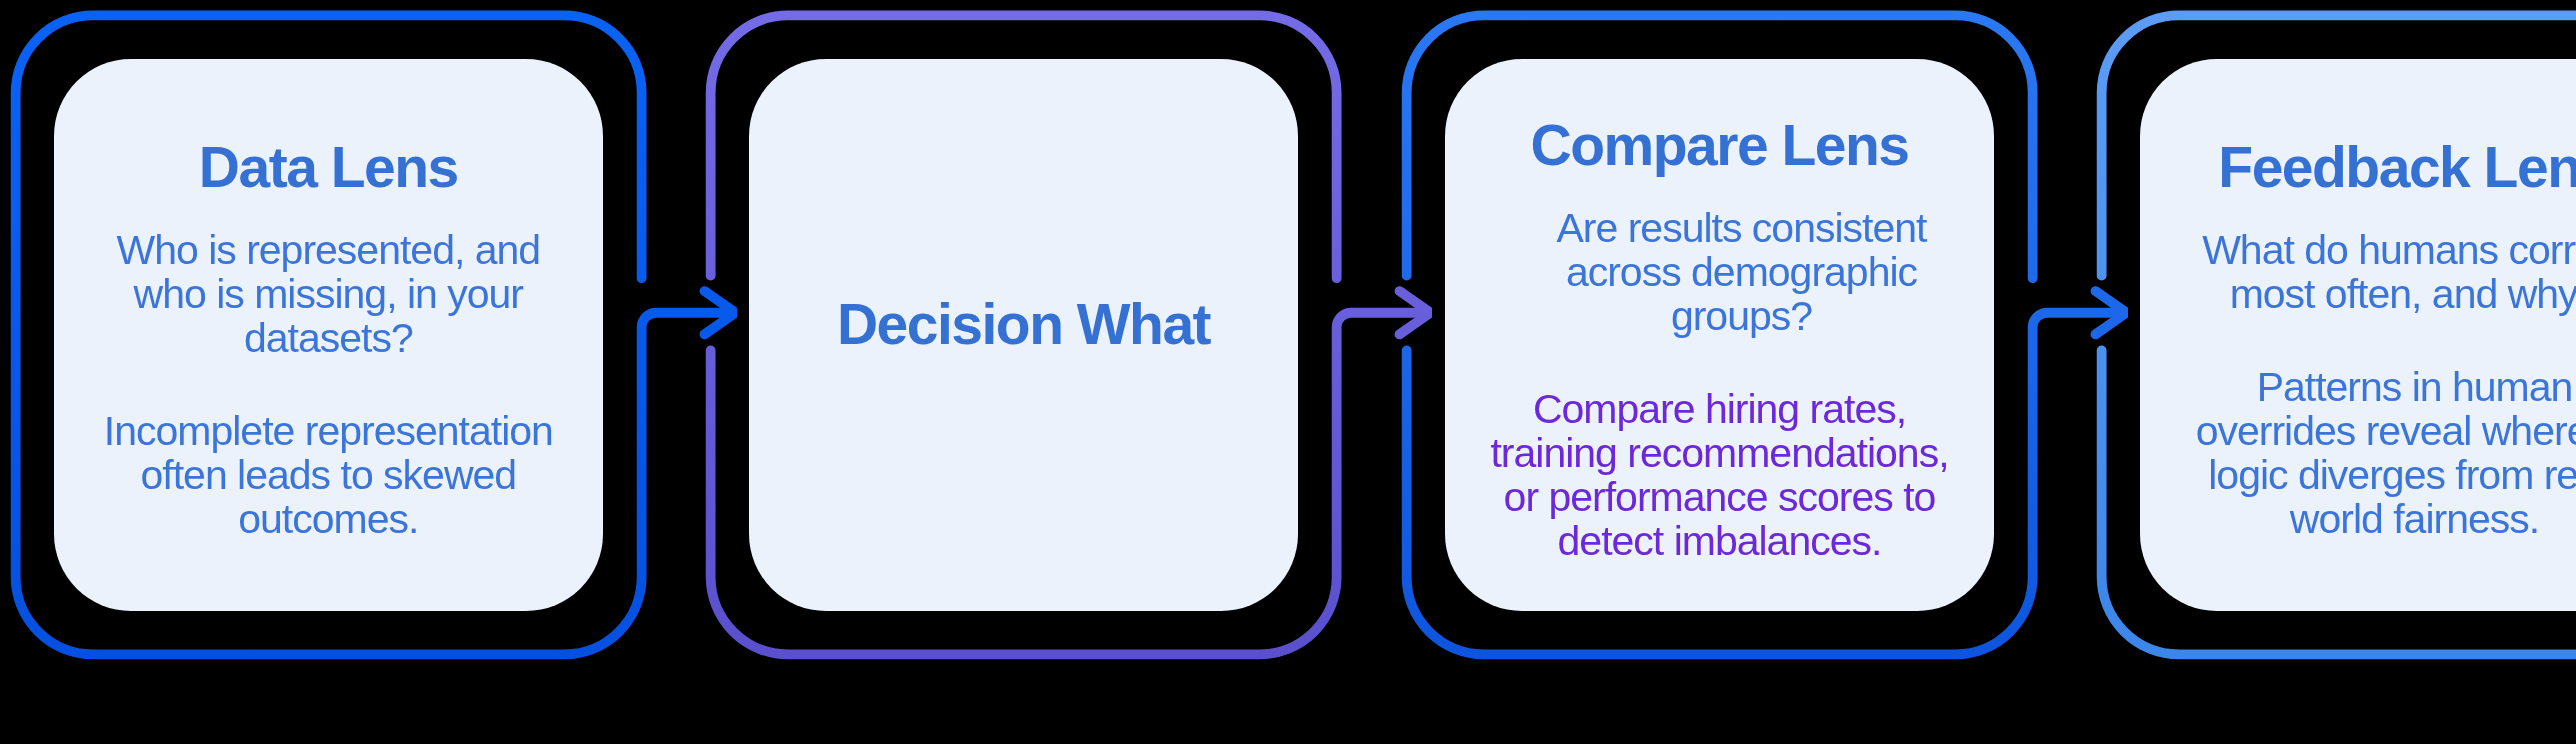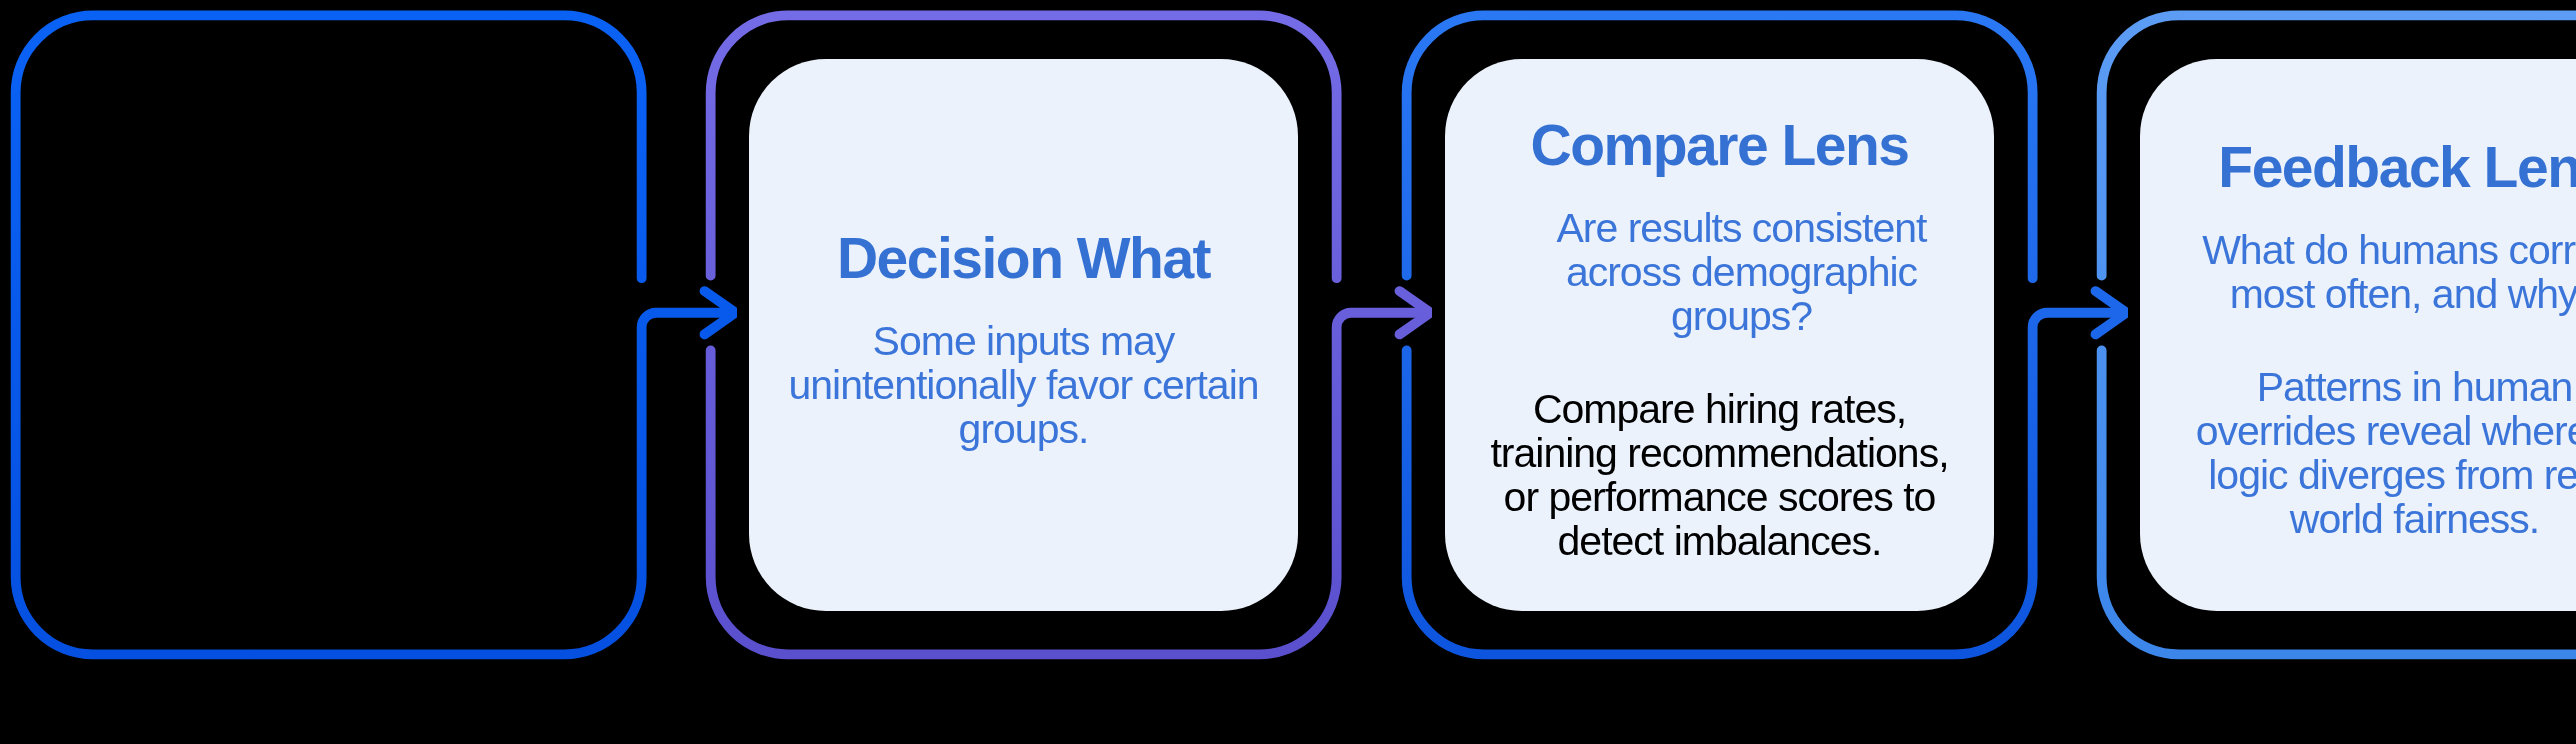--- a/index.html
+++ b/index.html
@@ -82,60 +82,66 @@
     <svg class="outline-svg" width="742" height="745" viewBox="0 0 1440 1446">
       <defs>
         <linearGradient id="grad0" gradientUnits="userSpaceOnUse" x1="0" y1="30" x2="0" y2="1270">
           <stop offset="0" stop-color="#0A62F5"></stop>
           <stop offset="1" stop-color="#0550E0"></stop>
         </linearGradient>
       </defs>
       <path class="ol" stroke="url(#grad0)" d="M 1255 540 L 1255 180 A 150 150 0 0 0 1105 30 L 190 30 A 150 150 0 0 0 40 180 L 40 1120 A 150 150 0 0 0 190 1270 L 1105 1270 A 150 150 0 0 0 1255 1120 L 1255 635 A 28 28 0 0 1 1283 607 L 1420 607"></path>
       <path class="ol" stroke="url(#grad0)" d="M 1377 565 L 1437 607 L 1377 649"></path>
     </svg>
+    <div class="card" style="background: rgb(235, 242, 251);">
+      <h2 style="color: rgb(53, 112, 211);">Data Lens</h2>
+      <p style="color: rgb(59, 117, 217);">Who is represented, and
+who is missing, in your
+datasets?</p>
+      <p style="color: rgb(59, 117, 217);">Incomplete representation
+often leads to skewed
+outcomes.</p>
+    </div>
   </section>
 
   <section class="lens-group" style="left:690px">
     <svg class="outline-svg" width="742" height="745" viewBox="0 0 1440 1446">
       <defs>
         <linearGradient id="grad1" gradientUnits="userSpaceOnUse" x1="0" y1="30" x2="0" y2="1270">
           <stop offset="0" stop-color="#746BE6"></stop>
           <stop offset="1" stop-color="#5A50CE"></stop>
         </linearGradient>
       </defs>
       <path class="ol" stroke="url(#grad1)" d="M 40 535 L 40 180 A 150 150 0 0 1 190 30 L 1105 30 A 150 150 0 0 1 1255 180 L 1255 540"></path>
       <path class="ol" stroke="url(#grad1)" d="M 40 680 L 40 1120 A 150 150 0 0 0 190 1270 L 1105 1270 A 150 150 0 0 0 1255 1120 L 1255 635 A 28 28 0 0 1 1283 607 L 1420 607"></path>
       <path class="ol" stroke="url(#grad1)" d="M 1377 565 L 1437 607 L 1377 649"></path>
     </svg>
     <div class="card" style="background: rgb(235, 242, 251);">
       <h2 style="color: rgb(53, 112, 211);">Decision What</h2>
-      <p style="color: rgb(59, 117, 217);">Some inputs may
-unintentionally favor certain
-groups.</p>
     </div>
   </section>
 
   <section class="lens-group" style="left:1386px">
     <svg class="outline-svg" width="742" height="745" viewBox="0 0 1440 1446">
       <defs>
         <linearGradient id="grad2" gradientUnits="userSpaceOnUse" x1="0" y1="30" x2="0" y2="1270">
           <stop offset="0" stop-color="#2A78F4"></stop>
           <stop offset="1" stop-color="#0D55DE"></stop>
         </linearGradient>
       </defs>
       <path class="ol" stroke="url(#grad2)" d="M 40 535 L 40 180 A 150 150 0 0 1 190 30 L 1105 30 A 150 150 0 0 1 1255 180 L 1255 540"></path>
       <path class="ol" stroke="url(#grad2)" d="M 40 680 L 40 1120 A 150 150 0 0 0 190 1270 L 1105 1270 A 150 150 0 0 0 1255 1120 L 1255 635 A 28 28 0 0 1 1283 607 L 1420 607"></path>
       <path class="ol" stroke="url(#grad2)" d="M 1377 565 L 1437 607 L 1377 649"></path>
     </svg>
     <div class="card" style="background: rgb(235, 242, 251);">
       <h2 style="color: rgb(53, 112, 211);">Compare Lens</h2>
       <p style="color: rgb(59, 117, 217); margin-left: 44px;">Are results consistent
 across demographic
 groups?</p>
-      <p style="color: #000000;">Compare hiring rates,
+      <p style="color: #6d28d9;">Compare hiring rates,
 training recommendations,
 or performance scores to
 detect imbalances.</p>
     </div>
   </section>
 
   <section class="lens-group" style="left:2081px">
     <svg class="outline-svg" width="742" height="745" viewBox="0 0 1440 1446">
       <defs>
         <linearGradient id="grad3" gradientUnits="userSpaceOnUse" x1="0" y1="30" x2="0" y2="1270">

